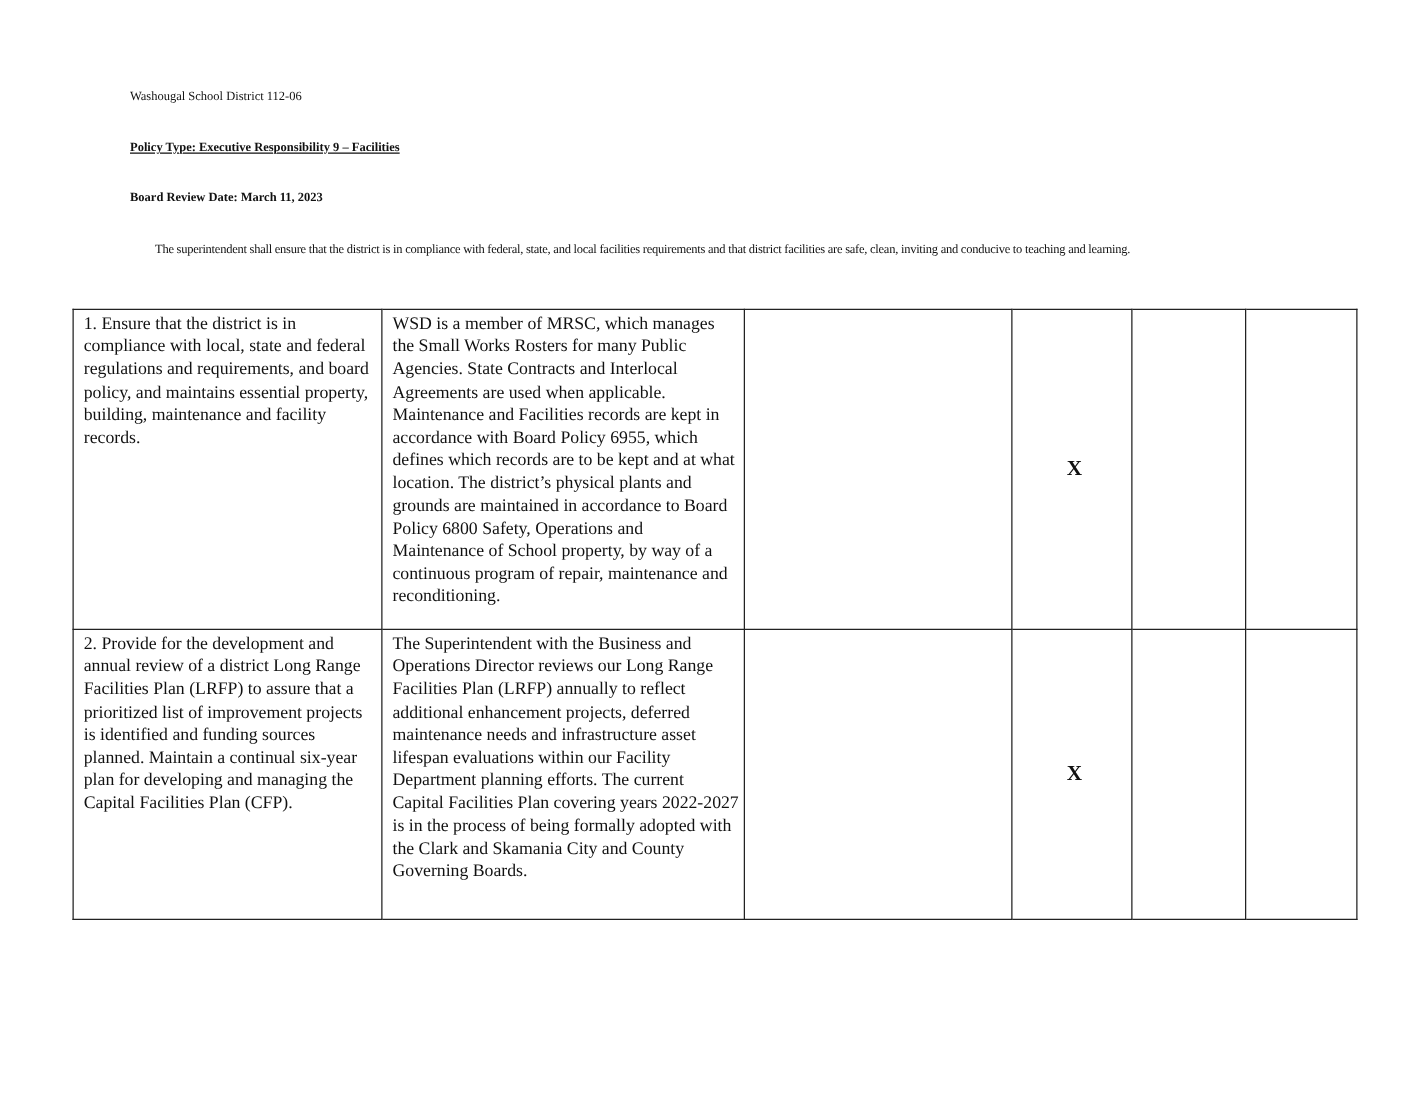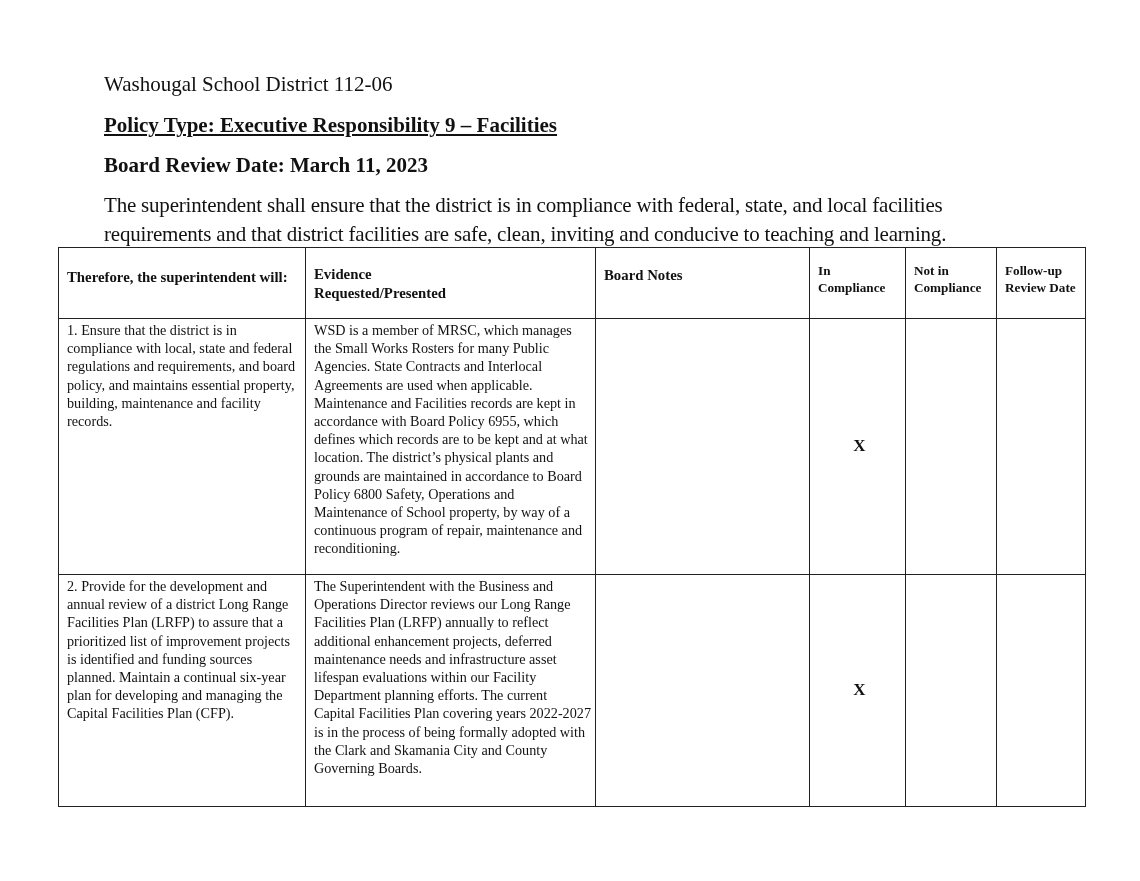--- a/index.html
+++ b/index.html
@@ -1,23 +1,23 @@
 <!DOCTYPE html>
 <html><head>
   <meta charset="utf-8">
   <style>
     html, body { margin: 0; padding: 0; background: #ffffff; }
     body { width: 1140px; height: 881px; position: relative; overflow: hidden;
            font-family: "Liberation Serif", "DejaVu Serif", serif; color: #111; }
-    .line { position: absolute; left: 104px; font-size: 21px; white-space: nowrap; }
+    .line { position: absolute; left: 104px; font-size: 10px; white-space: nowrap; }
     .bold { font-weight: bold; }
     #district { top: 72px; }
     #policy-type { top: 113px; text-decoration: underline; }
     #review-date { top: 153px; }
-    #intro { top: 191px; width: 930px; white-space: normal; line-height: 29px; letter-spacing: -0.2px; }
+    #intro { top: 191px; width: 930px; white-space: normal; line-height: 17px; letter-spacing: -0.2px; margin-left: 20px; }
 
     table { position: absolute; left: 58px; top: 247px; width: 1027px; border-collapse: collapse;
             table-layout: fixed; font-size: 14.2px; line-height: 18.2px; }
     td, th { border: 1.5px solid #222; vertical-align: top; padding: 2px 4px 2px 8px; text-align: left; }
     th { font-weight: bold; }
     th.main { font-size: 14.8px; padding-top: 20px; line-height: 19px; }
     th.small { font-size: 13.2px; line-height: 16.5px; padding-top: 15px; }
     th.board { padding-top: 18px; }
     td.check { text-align: center; vertical-align: middle; font-weight: bold; font-size: 17px; }
     tr.head { height: 71px; }
@@ -35,31 +35,20 @@
 <table>
   <colgroup>
     <col style="width:247px">
     <col style="width:290px">
     <col style="width:214px">
     <col style="width:96px">
     <col style="width:91px">
     <col style="width:89px">
   </colgroup>
   <tbody>
-      <tr class="head">
-    <th class="main">Therefore, the superintendent will:</th>
-    <th class="main" style="padding-top:17px">
-      <div>Evidence</div>
-      <div>Requested/Presented</div>
-    </th>
-    <th class="main board">Board Notes</th>
-    <th class="small">In Compliance</th>
-    <th class="small">Not in Compliance</th>
-    <th class="small" style="padding-top:15px">Follow-up Review Date</th>
-  </tr>
   <tr class="r1">
     <td>1. Ensure that the district is in compliance with local, state and federal regulations and requirements, and board policy, and maintains essential property, building, maintenance and facility records.</td>
     <td>WSD is a member of MRSC, which manages the Small Works Rosters for many Public Agencies. State Contracts and Interlocal Agreements are used when applicable.  Maintenance and Facilities records are kept in accordance with Board Policy 6955, which defines which records are to be kept and at what location.  The district’s physical plants and grounds are maintained in accordance to Board Policy 6800 Safety, Operations and Maintenance of School property, by way of a continuous program of repair, maintenance and reconditioning.</td>
     <td></td>
     <td class="check">X</td>
     <td></td>
     <td></td>
   </tr>
   <tr class="r2">
     <td>2.  Provide for the development and annual review of a district Long Range Facilities Plan (LRFP) to assure that a prioritized list of improvement projects is identified and funding sources planned. Maintain a continual six-year plan for developing and managing the Capital Facilities Plan (CFP).</td>

